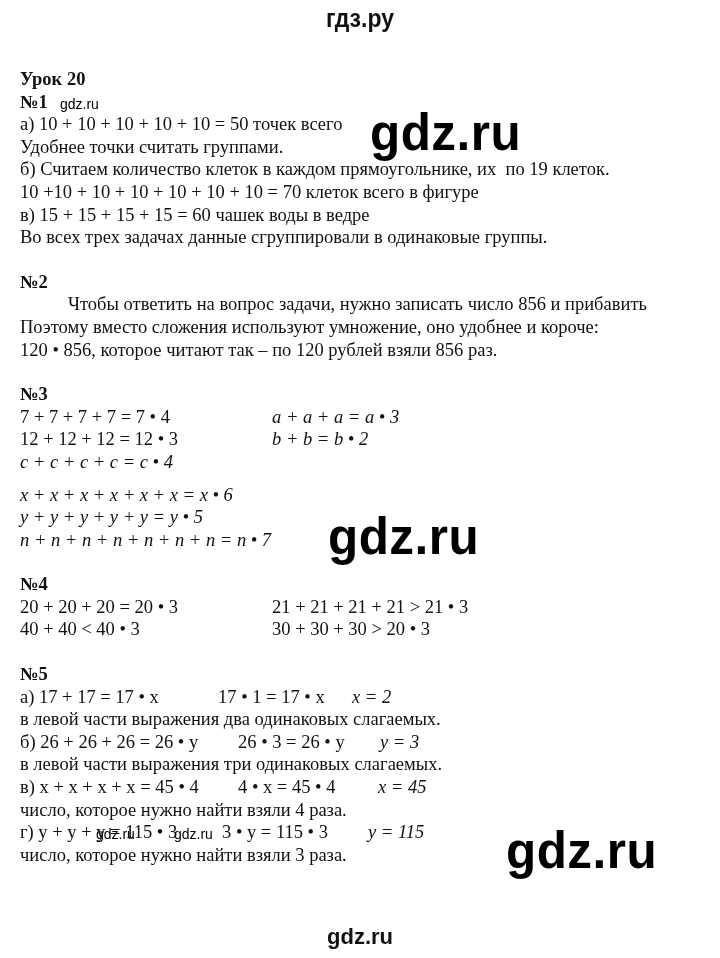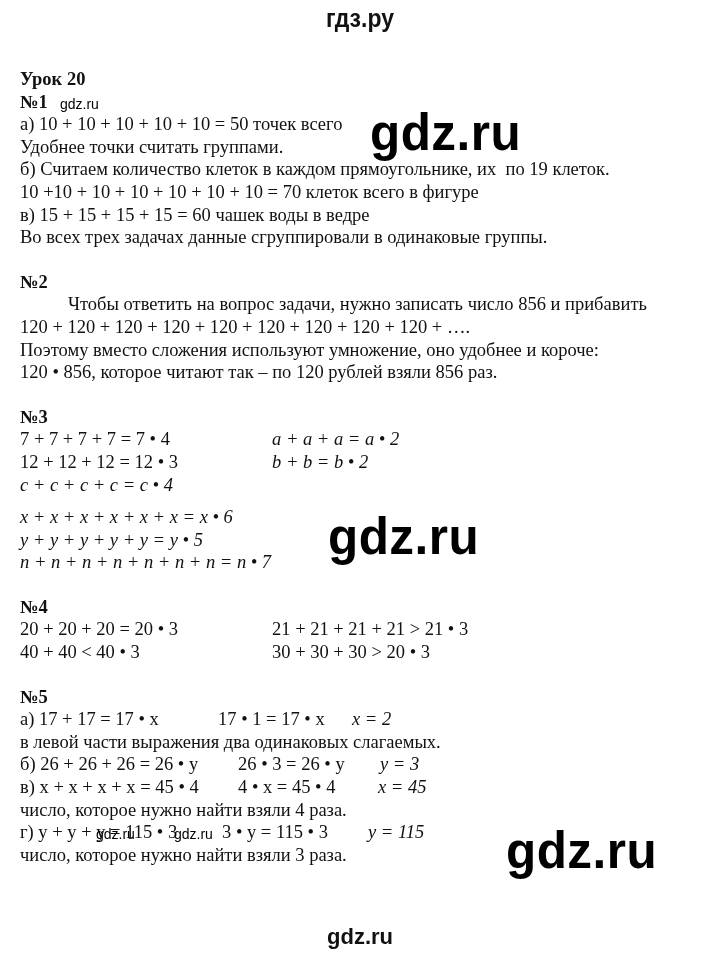--- a/index.html
+++ b/index.html
@@ -35,29 +35,28 @@
   <div class="line">а) 10 + 10 + 10 + 10 + 10 = 50 точек всего</div>
   <div class="line">Удобнее точки считать группами.</div>
   <div class="line">б) Считаем количество клеток в каждом прямоугольнике, их  по 19 клеток.</div>
   <div class="line">10 +10 + 10 + 10 + 10 + 10 + 10 = 70 клеток всего в фигуре</div>
   <div class="line">в) 15 + 15 + 15 + 15 = 60 чашек воды в ведре</div>
   <div class="line">Во всех трех задачах данные сгруппировали в одинаковые группы.</div>
   <div class="gap"></div>
 
   <div class="line b">№2</div>
   <div class="line indent">Чтобы ответить на вопрос задачи, нужно записать число 856 и прибавить</div>
-  <div class="line">120 + 120 + 120 + 120 + 120 + 120 + 120 + 120 + 120 + ….</div>
   <div class="line">Поэтому вместо сложения используют умножение, оно удобнее и короче:</div>
   <div class="line">120 • 856, которое читают так – по 120 рублей взяли 856 раз.</div>
   <div class="gap"></div>
 
   <div class="line b">№3</div>
   <div class="row">
     <span class="c1">7 + 7 + 7 + 7 = 7 • 4</span>
-    <i>a + a + a = a • 2</i>
+    <i>a + a + a = a • 3</i>
   </div>
   <div class="row">
     <span class="c1">12 + 12 + 12 = 12 • 3</span>
     <i>b + b = b • 2</i>
   </div>
   <div class="row">
     <i>c + c + c + c = c • 4</i>
   </div>
   <div class="gap-sm"></div>
   <div class="line"><i>x + x + x + x + x + x = x • 6</i></div>
@@ -81,20 +80,21 @@
     <span class="c5a">а) 17 + 17 = 17 • x</span>
     <span class="c5b">17 • 1 = 17 • x</span>
     <i>x = 2</i>
   </div>
   <div class="line">в левой части выражения два одинаковых слагаемых.</div>
   <div class="row">
     <span class="c5a" style="width:218px">б) 26 + 26 + 26 = 26 • у</span>
     <span class="c5b" style="width:142px">26 • 3 = 26 • y</span>
     <i>y = 3</i>
   </div>
+  <div class="line">в левой части выражения три одинаковых слагаемых.</div>
   <div class="row">
     <span class="c5a" style="width:218px">в) x + x + x + x = 45 • 4</span>
     <span class="c5b" style="width:140px">4 • x = 45 • 4</span>
     <i>x = 45</i>
   </div>
   <div class="line">число, которое нужно найти взяли 4 раза.</div>
   <div class="row">
     <span class="c5a" style="width:202px">г) y + y + y = 115 • 3</span>
     <span class="c5b" style="width:146px">3 • y = 115 • 3</span>
     <i>y = 115</i>

